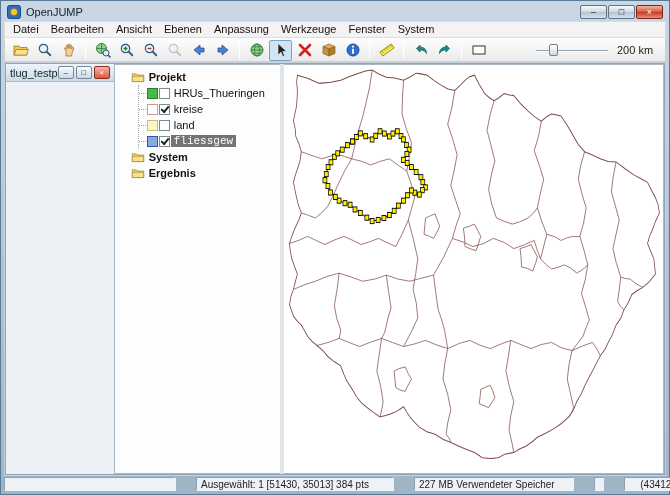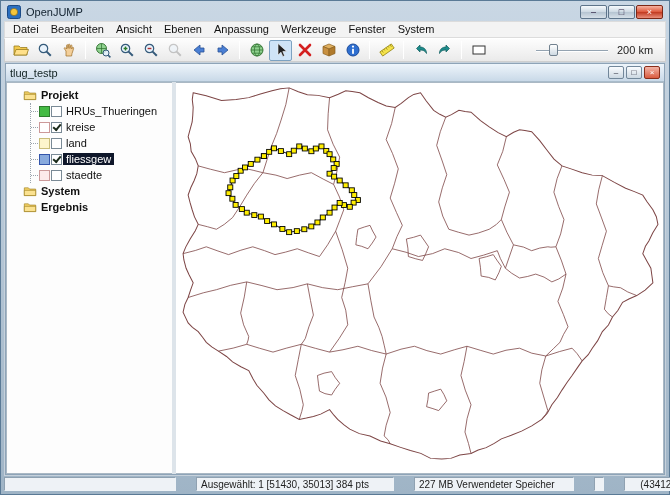--- a/index.html
+++ b/index.html
@@ -36,21 +36,21 @@
   .tb-btn.disabled{opacity:.45;}
   .tb-sep{width:1px;height:18px;background:#c2c2c2;margin:0 4px;border-right:1px solid #fff;}
   .tb-slider{position:relative;width:72px;height:18px;margin-left:46px;}
   .slider-track{position:absolute;left:0;right:0;top:9px;height:2px;background:#94a3b1;border-bottom:1px solid #fff;}
   .slider-thumb{position:absolute;left:13px;top:3px;width:9px;height:12px;border:1px solid #71818f;border-radius:2px;
     background:linear-gradient(#ffffff,#cfdae3);}
   .scale-label{font-size:11px;color:#222;margin-left:9px;}
 
   
   .workspace{flex:1;position:relative;background:#c6d1db;min-height:0;}
-  .frame{position:absolute;inset:1px;border:1px solid #8ea4b8;background:#edf1f5;display:flex;flex-direction:column;}
+  .frame{position:absolute;inset:1px;border:1px solid #8ea4b8;background:#edf1f5;display:flex;flex-direction:row;}
   .frame-titlebar{height:18px;background:linear-gradient(#eef5fb,#c9d9e8);border-bottom:1px solid #a9bccb;
     display:flex;align-items:center;padding:0 4px;font-size:11px;color:#122;}
   .frame-title{flex:1;}
   .frame-controls{display:flex;gap:2px;}
   .fbtn{width:16px;height:13px;border:1px solid #72879a;border-radius:2px;font-size:8px;line-height:11px;text-align:center;
     color:#223;background:linear-gradient(#fafcfe,#ccd8e2);padding:0;}
   .fbtn.close{background:linear-gradient(#f2b4a6,#d95b40);color:#fff;border-color:#8a2d1a;}
 
   .frame-body{flex:1;display:flex;min-height:0;}
   .tree-panel{width:166px;background:#fdfdfd;border:1px solid #aab8c4;border-right:none;overflow:hidden;
@@ -63,21 +63,21 @@
   .t-row{display:flex;align-items:center;height:16px;gap:1px;white-space:nowrap;}
   .folder-row{font-weight:bold;padding-left:12px;}
   .t-folder-icon svg{display:block;}
   .t-children{margin-left:19px;border-left:1px dotted #9aa4ad;padding-left:0;}
   .layer-row::before{content:"";display:inline-block;width:7px;border-top:1px dotted #9aa4ad;}
   .swatch{width:11px;height:11px;border:1px solid #888;display:inline-block;flex:0 0 auto;}
   .checkbox{width:11px;height:11px;border:1px solid #7a8a96;background:#fff;display:inline-block;flex:0 0 auto;}
   .checkbox.checked::after{content:"";display:block;width:6px;height:3px;border-left:2px solid #1a2a1a;
     border-bottom:2px solid #1a2a1a;transform:rotate(-50deg);margin:1px 0 0 1px;}
   .t-label{padding:0 3px;}
-  .t-label.selected{background:#0f172a;color:#fff;}
+  .t-label.selected{background:#737373;color:#fff;font-family:Liberation Mono, monospace;}
 
   
   .statusbar{height:15px;display:flex;gap:20px;padding-top:1px;font-size:10px;color:#222;}
   .cell{border:1px solid;border-color:#8fa1b1 #eef3f7 #eef3f7 #8fa1b1;background:#eef2f6;
     padding:0 4px;display:flex;align-items:center;white-space:nowrap;overflow:hidden;}
   .cell.c-left{flex:0 0 172px;}
   .cell.c-sel{flex:0 0 198px;}
   .cell.c-mem{flex:0 0 160px;}
   .cell.c-grow{flex:1;}
   .cell.c-coords{flex:0 0 128px;justify-content:flex-end;}
@@ -272,25 +272,20 @@
               </div>
               <div class="t-row layer-row">
                 <span class="swatch" style="background:#fdf5cc;border-color:#c9bd7a"></span>
                 <span class="checkbox"></span>
                 <span class="t-label">land</span>
               </div>
               <div class="t-row layer-row">
                 <span class="swatch" style="background:#88aadd;border-color:#3355aa"></span>
                 <span class="checkbox checked"></span>
                 <span class="t-label selected">fliessgew</span>
-              </div>
-              <div class="t-row layer-row">
-                <span class="swatch" style="background:#fdeaea;border-color:#cc9999"></span>
-                <span class="checkbox"></span>
-                <span class="t-label">staedte</span>
               </div>
             </div>
             <div class="t-row folder-row">
               <span class="t-folder-icon">
                 <svg viewBox="0 0 16 16" width="14" height="13">
                   <path d="M1,13 V3.5 H6 L7.5,5 H15 V13 Z" fill="#f7d468" stroke="#9a7d1e" stroke-width="0.8"></path>
                   <path d="M1,13 V6.5 H15 V13 Z" fill="#fbe291" stroke="#9a7d1e" stroke-width="0.8"></path>
                 </svg>
               </span>
               <span class="t-label">System</span>

